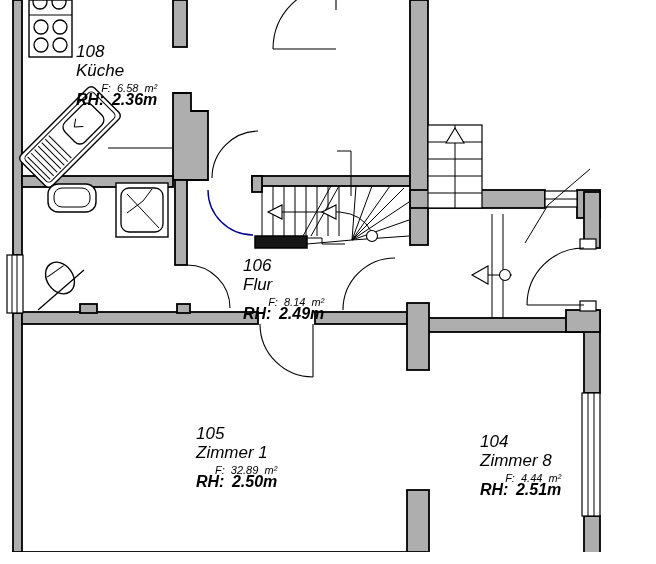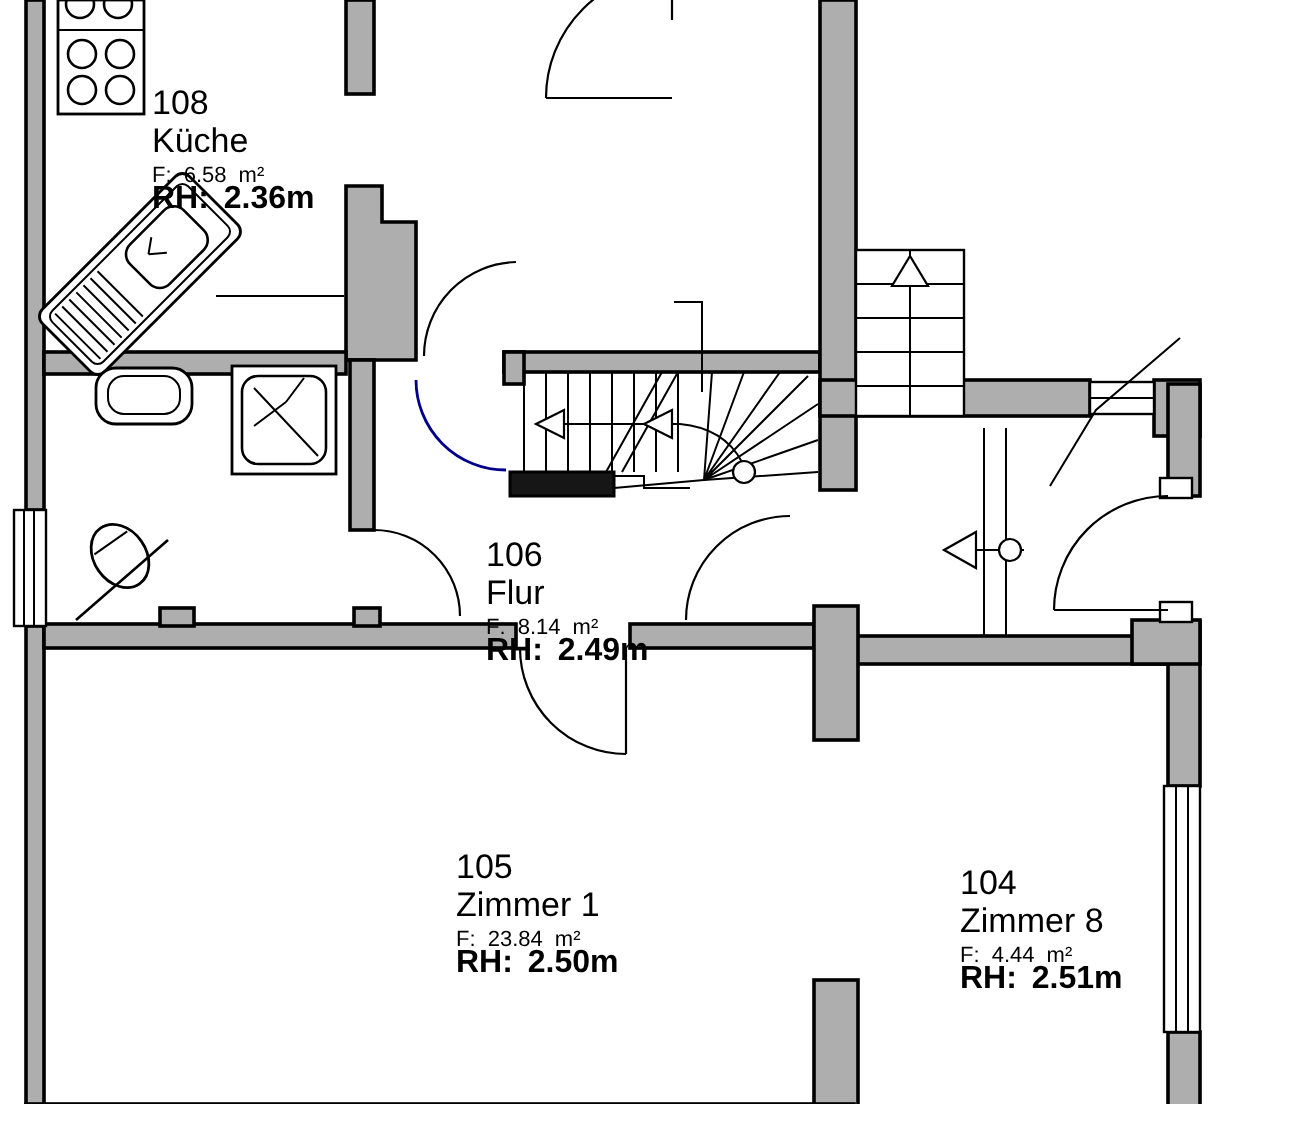--- a/index.html
+++ b/index.html
@@ -1,35 +1,35 @@
 <!DOCTYPE html>
 <html style="--wall-fill: #aeaeae; --line-color: #000000; --door-accent: #00008b; --background: #ffffff;"><head>
 <meta charset="utf-8">
 <style>
   html,body{margin:0;padding:0;background:#fff;}
   #plan{position:relative;width:656px;height:552px;background:var(--background,#fff);overflow:hidden;
-        font-family:"Liberation Sans",sans-serif;}
+        font-family:"Liberation Sans",sans-serif;font-style:italic;}
   #plan svg{position:absolute;left:0;top:0;}
   .wall{fill:var(--wall-fill,#aeaeae);stroke:var(--line-color,#000);stroke-width:1.8;}
   .wallblack{fill:#161616;stroke:#000;stroke-width:1.5;}
   .whitebox{fill:#fff;stroke:var(--line-color,#000);stroke-width:1.2;}
   .ln{stroke:var(--line-color,#000);stroke-width:1;fill:none;}
   .ln13{stroke:var(--line-color,#000);stroke-width:1.3;fill:none;}
   .fixture{fill:#fff;stroke:var(--line-color,#000);stroke-width:1.4;}
   .doorarc{stroke:var(--line-color,#000);stroke-width:1.1;fill:none;}
   .bluedoor{stroke:var(--door-accent,#00008b);stroke-width:1.4;fill:none;}
   .openmark{fill:#fff;stroke:var(--line-color,#000);stroke-width:1.1;}
   .room-label{position:absolute;color:#000;line-height:1.1;white-space:nowrap;}
   .room-label .num,.room-label .name{font-size:17px;line-height:19px;}
-  .room-label .l3{font-size:11px;line-height:11px;margin-top:3px;word-spacing:3px;}
+  .room-label .l3{font-size:11px;line-height:11px;margin-top:3px;word-spacing:3px;text-align:right;}
   .room-label .l4{font-size:16px;line-height:11px;font-weight:bold;word-spacing:3px;}
   #lbl-108{left:76px;top:42px;}   #lbl-109{left:224px;top:48px;}
   #lbl-110{left:298px;top:124px;} #lbl-103{left:582px;top:138px;}
-  #lbl-107{left:84px;top:232px;}  #lbl-106{left:243px;top:268px;}
-  #lbl-105{left:196px;top:424px;margin-left:32px;} #lbl-104{left:480px;top:432px;}
+  #lbl-107{left:84px;top:232px;}  #lbl-106{left:243px;top:256px;}
+  #lbl-105{left:196px;top:424px;} #lbl-104{left:480px;top:432px;}
 </style>
 </head>
 <body>
 
 <div id="plan">
 
 <svg width="656" height="564" viewBox="0 0 656 564">
 
   <g>
     <rect class="wall" x="13" y="0" width="9" height="255"></rect>
@@ -177,21 +177,21 @@
   </div>
   <div class="room-label" id="lbl-106">
     <div class="num">106</div>
     <div class="name">Flur</div>
     <div class="l3">F: 8.14 m²</div>
     <div class="l4">RH: 2.49m</div>
   </div>
   <div class="room-label" id="lbl-105">
     <div class="num">105</div>
     <div class="name">Zimmer 1</div>
-    <div class="l3">F: 23.84 m²</div>
+    <div class="l3">F: 32.89 m²</div>
     <div class="l4">RH: 2.50m</div>
   </div>
   <div class="room-label" id="lbl-104">
     <div class="num">104</div>
     <div class="name">Zimmer 8</div>
     <div class="l3">F: 4.44 m²</div>
     <div class="l4">RH: 2.51m</div>
   </div>
 
 </div>

